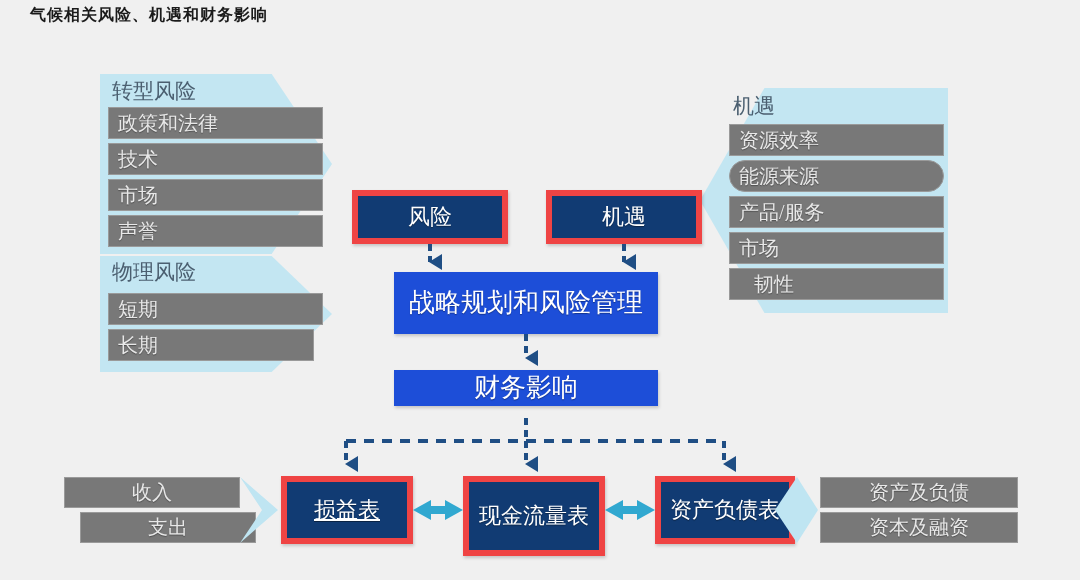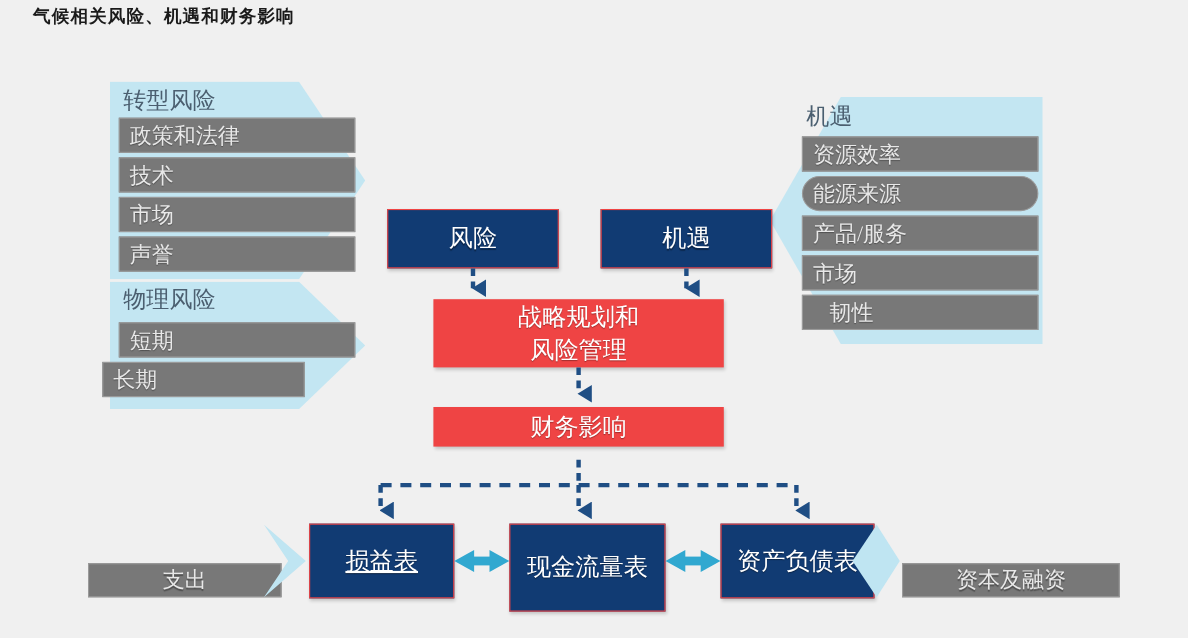--- a/index.html
+++ b/index.html
@@ -50,37 +50,37 @@
     padding-left:9px;
     box-sizing:border-box;
     text-shadow:0 1px 1px rgba(0,0,0,.35);
   }
   .gbar.center{justify-content:center;padding-left:0;}
 
   
   .navy{
     position:absolute;
     background:#113b73;
-    border:1px solid #ef4444;
+    border:6px solid #ef4444;
     color:#ffffff;
     display:flex;align-items:center;justify-content:center;
     font-size:22px;
     box-sizing:border-box;
     box-shadow:1px 2px 3px rgba(0,0,0,.18);
     text-shadow:0 1px 1px rgba(0,0,0,.4);
   }
 
   
   .cyan{
     position:absolute;
-    background:#ef4444;
+    background:#1d4ed8;
     color:#ffffff;
     display:flex;align-items:center;justify-content:center;
-    flex-direction:column;
-    font-size:22px;line-height:1.35;
+    flex-direction:row;
+    font-size:26px;line-height:1.35;
     box-sizing:border-box;
     box-shadow:1px 2px 3px rgba(0,0,0,.18);
     text-shadow:0 1px 1px rgba(0,0,0,.35);
     text-align:center;
   }
 
   
   #wires{position:absolute;left:0;top:0;width:1080px;height:580px;pointer-events:none;}
 </style>
 </head>
@@ -93,46 +93,48 @@
   <div class="abs panel right-point" style="left:100px;top:74px;width:232px;height:180px;"></div>
   <div class="panel-head" style="left:112px;top:77px;">转型风险</div>
   <div class="gbar" style="left:108px;top:107px;width:215px;height:32px;">政策和法律</div>
   <div class="gbar" style="left:108px;top:143px;width:215px;height:32px;">技术</div>
   <div class="gbar" style="left:108px;top:179px;width:215px;height:32px;">市场</div>
   <div class="gbar" style="left:108px;top:215px;width:215px;height:32px;">声誉</div>
 
   <div class="abs panel right-point" style="left:100px;top:256px;width:232px;height:116px;"></div>
   <div class="panel-head" style="left:112px;top:258px;">物理风险</div>
   <div class="gbar" style="left:108px;top:293px;width:215px;height:32px;">短期</div>
-  <div class="gbar" style="left:93px;top:329px;width:184px;height:32px;">长期</div>
+  <div class="gbar" style="left:108px;top:329px;width:206px;height:32px;">长期</div>
 
   <div class="abs panel left-point" style="left:700px;top:88px;width:248px;height:225px;"></div>
   <div class="panel-head" style="left:733px;top:92px;">机遇</div>
   <div class="gbar" style="left:729px;top:124px;width:215px;height:32px;">资源效率</div>
   <div class="gbar" style="left:729px;top:160px;width:215px;height:32px;border-radius:16px;">能源来源</div>
   <div class="gbar" style="left:729px;top:196px;width:215px;height:32px;">产品/服务</div>
   <div class="gbar" style="left:729px;top:232px;width:215px;height:32px;">市场</div>
   <div class="gbar" style="left:729px;top:268px;width:215px;height:32px;padding-left:24px;">韧性</div>
 
   <div class="navy" style="left:352px;top:190px;width:156px;height:54px;">风险</div>
   <div class="navy" style="left:546px;top:190px;width:156px;height:54px;">机遇</div>
 
   <div class="cyan" style="left:394px;top:272px;width:264px;height:62px;">
     <span>战略规划和</span>
     <span>风险管理</span>
   </div>
 
   <div class="cyan" style="left:394px;top:370px;width:264px;height:36px;">财务影响</div>
 
+  <div class="gbar center" style="left:64px;top:477px;width:176px;height:31px;">收入</div>
   <div class="gbar center" style="left:64px;top:512px;width:176px;height:31px;margin-left:16px;">支出</div>
 
   <div class="navy" style="left:281px;top:476px;width:132px;height:68px;text-decoration:underline;">损益表</div>
   <div class="navy" style="left:463px;top:476px;width:142px;height:80px;">现金流量表</div>
   <div class="navy" style="left:655px;top:476px;width:140px;height:68px;">资产负债表</div>
 
+  <div class="gbar center" style="left:820px;top:477px;width:198px;height:31px;">资产及负债</div>
   <div class="gbar center" style="left:820px;top:512px;width:198px;height:31px;">资本及融资</div>
 
   <svg id="wires" viewBox="0 0 1080 580">
     <defs>
       <marker id="navyArrow" markerWidth="9" markerHeight="9" refX="4.2" refY="7.6" orient="auto" markerUnits="userSpaceOnUse">
         <path d="M0,0 L8.4,0 L4.2,8.4 Z" fill="#1f4e84"></path>
       </marker>
       <marker id="navyArrowDown" markerWidth="16" markerHeight="13" refX="8" refY="12" orient="auto" markerUnits="userSpaceOnUse">
         <path d="M0,0 L16,0 L8,13 Z" fill="#1f4e84"></path>
       </marker>

